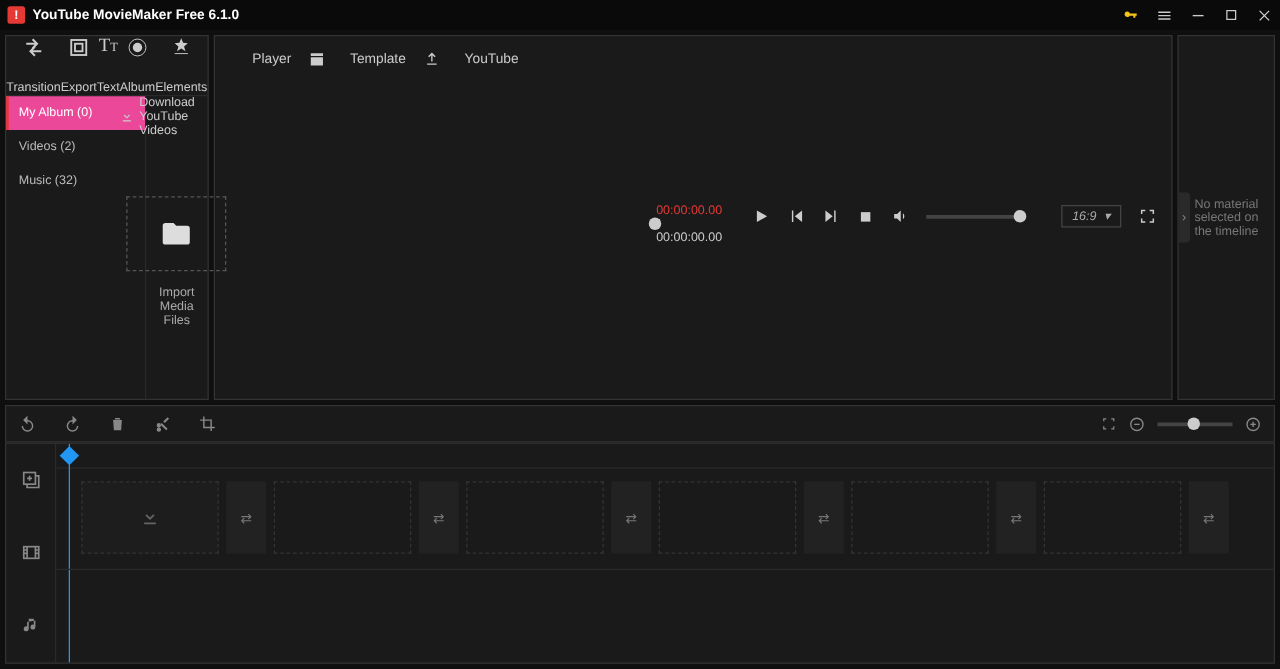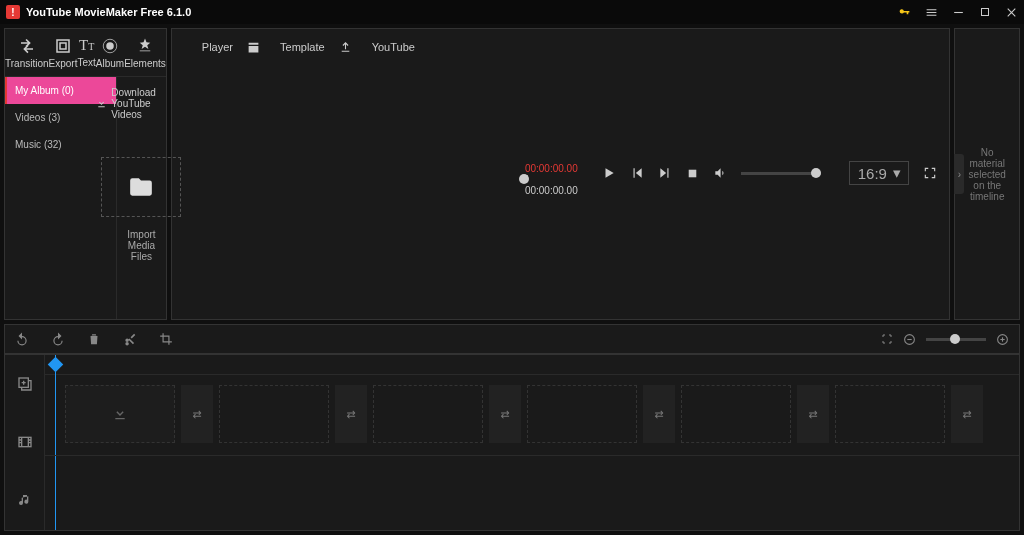--- a/index.html
+++ b/index.html
@@ -53,33 +53,33 @@
   display:flex;align-items:center;justify-content:center;
   color:#888; font-size:10px; cursor:pointer;
   border-radius:0 3px 3px 0;
 }
 
 .tabs {
   display:flex; height:48px; border-bottom:1px solid #2a2a2a;
 }
 .tab {
   flex:1; display:flex; flex-direction:column;
-  align-items:center; justify-content:center; gap:3px;
+  align-items:center; justify-content:space-between; gap:3px;
   cursor:pointer; color:#ccc;
 }
 .tab.active { color:#e53935; }
 .tab .icon { font-size:16px; }
 .tab .lbl { font-size:10px; }
 
 .left-body { flex:1; display:flex; }
 .side-list { width:112px; border-right:1px solid #2a2a2a; }
 .side-item { padding:8px 10px; cursor:pointer; font-size:10px; color:#bbb; }
 .side-item.active { background:#ec4899; border-left:2px solid #e53935; padding-left:8px; color:#fff; }
 .media-area { flex:1; position:relative; }
-.dl-link { position:absolute; top:10px; right:10px; font-size:10px; color:#ccc; cursor:pointer; display:flex; gap:4px; align-items:center; }
+.dl-link { position:absolute; top:0; right:10px; font-size:10px; color:#ccc; cursor:pointer; display:flex; gap:4px; align-items:center; }
 .import-box {
   position:absolute; top:80px; left:50%; transform:translateX(-50%);
   width:80px; height:60px;
   border:1px dashed #555;
   display:flex; align-items:center; justify-content:center;
   cursor:pointer;
 }
 .import-lbl { position:absolute; top:152px; width:100%; text-align:center; font-size:10px; color:#aaa; }
 
 .player-head {
@@ -100,21 +100,21 @@
 .knob { position:absolute; left:0; top:-4px; width:10px;height:10px;border-radius:50%;background:#ccc; }
 .tc { font-size:10px; }
 .tc .cur { color:#e53935; }
 .controls {
   margin:8px 12px 10px 12px; display:flex; align-items:center; gap:14px;
 }
 .controls .cbtn { color:#ccc; cursor:pointer; display:inline-flex; }
 .vol { width:80px; height:3px; background:#444; position:relative; }
 .vol .vk { position:absolute; right:0; top:-4px; width:10px;height:10px;border-radius:50%;background:#ccc; }
 .spacer { flex:1; }
-.ratio-sel { border:1px solid #444; padding:2px 8px; font-size:15px; color:#aaa; cursor:pointer; display:flex; gap:6px; align-items:center; }
+.ratio-sel { border:1px solid #444; padding:2px 8px; font-size:10px; color:#aaa; cursor:pointer; display:flex; gap:6px; align-items:center;font-style:italic; }
 
 .no-mat { font-size:10px; color:#777; text-align:center; padding:0 10px; }
 
 .tl-tools {
   height:30px; margin:4px 4px 0 4px; background:#1a1a1a;
   border:1px solid #333; display:flex; align-items:center; padding:0 10px; gap:22px;
 }
 .tl-tools .t { color:#888; cursor:pointer; display:inline-flex; }
 .tl-tools .zoom { margin-left:auto; display:flex; align-items:center; gap:10px; }
 .ztrack { width:60px; height:3px; background:#444; position:relative; }
@@ -212,21 +212,21 @@
               <path d="M12 2l2 5 5 .5-4 3.5 1.5 5L12 13l-4.5 3 1.5-5-4-3.5 5-.5z"></path>
               <rect x="5" y="18" width="14" height="1"></rect>
             </svg>
           </span>
         <span class="lbl">Elements</span>
       </div>
     </div>
     <div class="left-body">
       <div class="side-list">
         <div class="side-item active">My Album (0)</div>
-        <div class="side-item">Videos (3)</div>
+        <div class="side-item">Videos (2)</div>
         <div class="side-item">Music (32)</div>
       </div>
       <div class="media-area">
         <div class="dl-link">
           <span>
               <svg width="11" height="11" viewBox="0 0 24 24" fill="currentColor">
                 <path d="M5 20h14v-2H5zM12 2v10l4-4 1.5 1.5L12 15 6.5 9.5 8 8l4 4V2z"></path>
               </svg>
             </span>
           <span>Download YouTube Videos</span>

